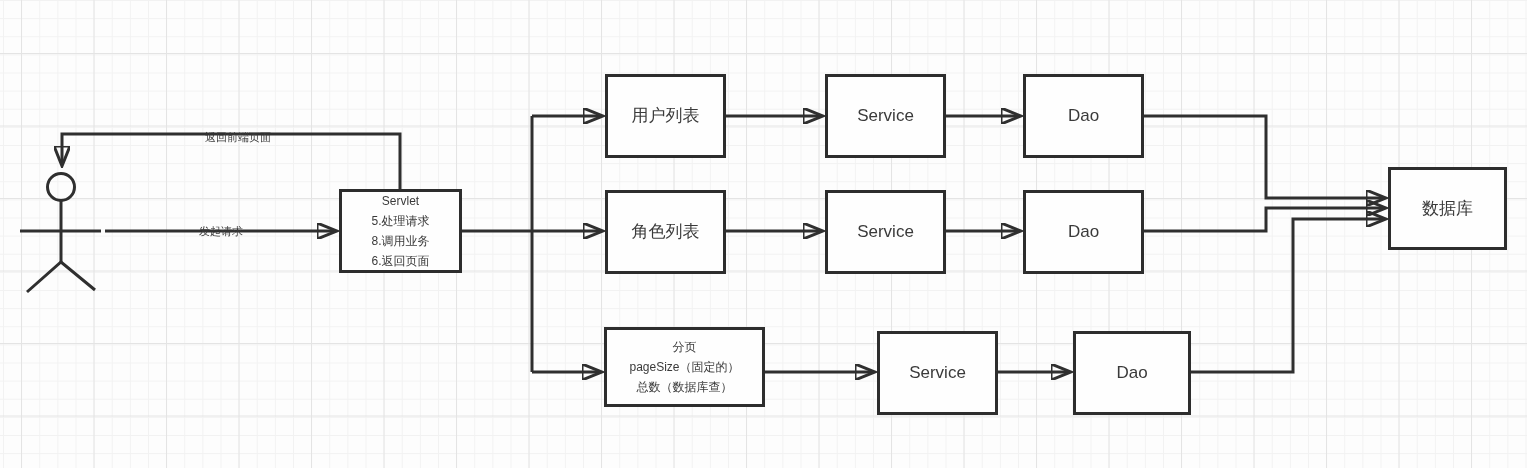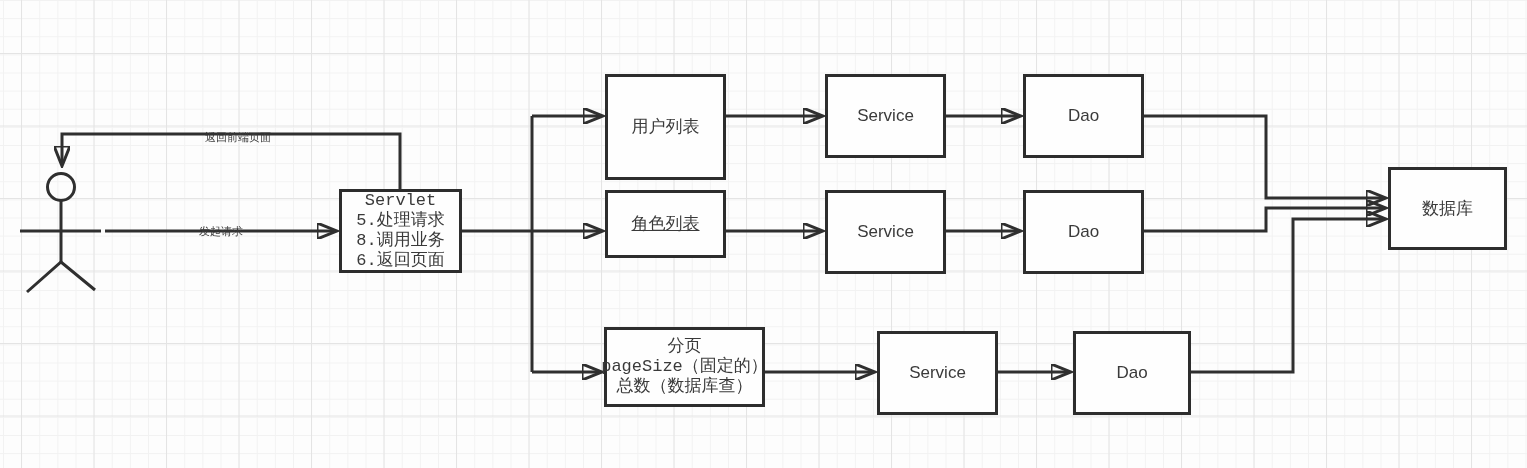--- a/index.html
+++ b/index.html
@@ -39,21 +39,21 @@
     color: #3a3a3a;
     display: flex;
     flex-direction: column;
     align-items: center;
     justify-content: center;
     text-align: center;
     font-size: 17px;
     line-height: 20px;
   }
   .node .nline { display: block; white-space: nowrap; }
-  .node-multi { font-size: 17px; line-height: 20px; font-family: Liberation Mono, monospace; }
+  .node-multi { font-size: 12px; line-height: 20px; }
 
   .edge-label {
     position: absolute;
     transform: translate(-50%, -50%);
     color: #3a3a3a;
     font-size: 11px;
     white-space: nowrap;
     text-align: center;
   }
 </style>
@@ -126,31 +126,31 @@
   <div class="edge-label" style="left:238px; top:137px;">返回前端页面</div>
   <div class="edge-label" style="left:221px; top:231px;">发起请求</div>
 
   <div class="node node-multi" style="left:339px; top:189px; width:123px; height:84px;">
     <span class="nline">Servlet</span>
     <span class="nline">5.处理请求</span>
     <span class="nline">8.调用业务</span>
     <span class="nline">6.返回页面</span>
   </div>
 
-  <div class="node" style="left:605px; top:74px; width:121px; height:106px;">
+  <div class="node" style="left:605px; top:74px; width:121px; height:84px;">
     <span class="nline">用户列表</span>
   </div>
   <div class="node" style="left:825px; top:74px; width:121px; height:84px;">
     <span class="nline">Service</span>
   </div>
   <div class="node" style="left:1023px; top:74px; width:121px; height:84px;">
     <span class="nline">Dao</span>
   </div>
 
-  <div class="node" style="left:605px; top:190px; width:121px; height:68px;text-decoration:underline;">
+  <div class="node" style="left:605px; top:190px; width:121px; height:84px;">
     <span class="nline">角色列表</span>
   </div>
   <div class="node" style="left:825px; top:190px; width:121px; height:84px;">
     <span class="nline">Service</span>
   </div>
   <div class="node" style="left:1023px; top:190px; width:121px; height:84px;">
     <span class="nline">Dao</span>
   </div>
 
   <div class="node node-multi" style="left:604px; top:327px; width:161px; height:80px;">

